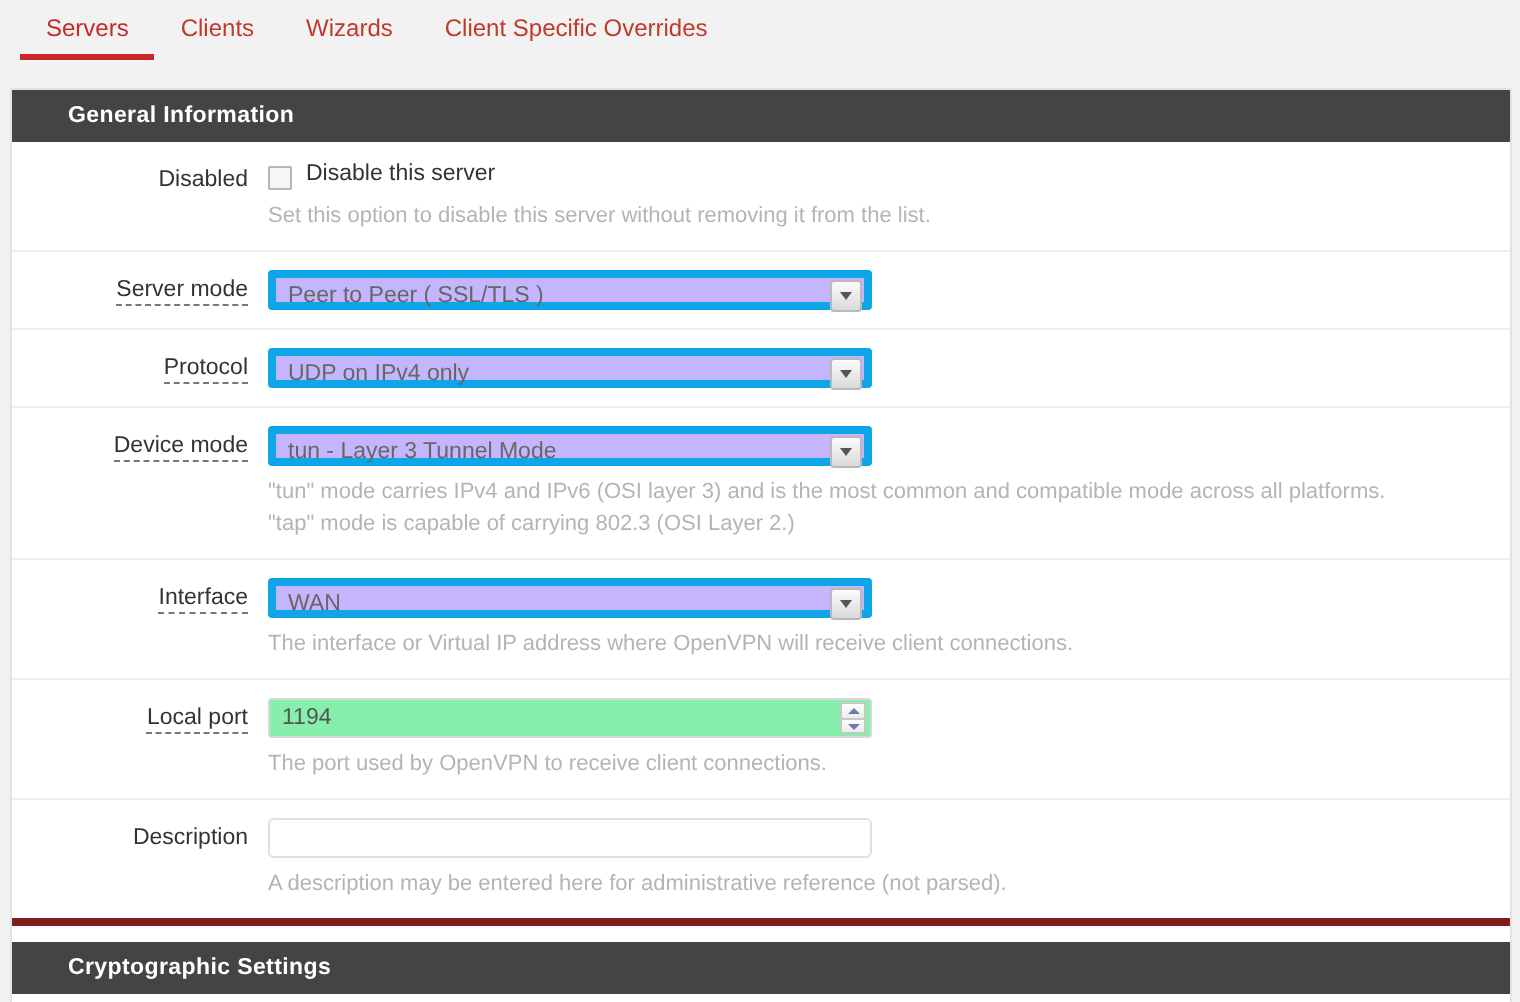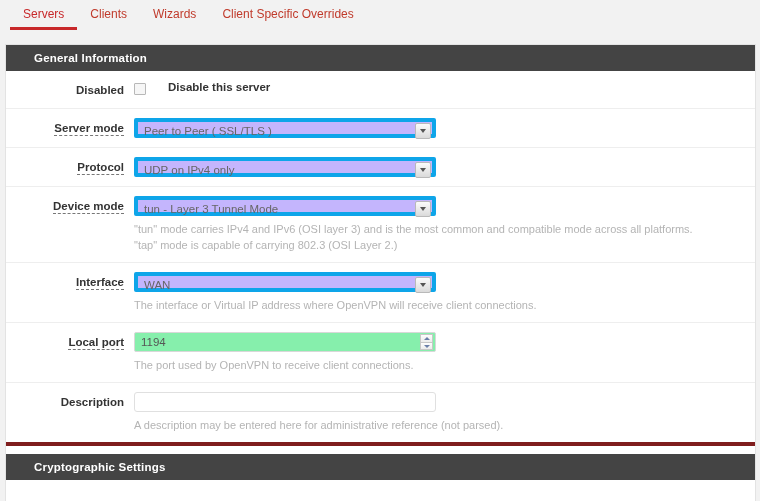--- a/index.html
+++ b/index.html
@@ -66,21 +66,21 @@
     padding: 9px 0 9px 0;
     min-height: 30px;
   }
   .row:last-child { border-bottom: 4px solid #7f1d1d; }
   .lbl {
     width: 128px;
     flex: 0 0 128px;
     text-align: right;
     padding-right: 10px;
     font-size: 11.5px;
-    font-weight: bold;
+    font-weight: normal;
     color: #333;
     line-height: 18px;
     padding-top: 1px;
   }
   .lbl .help {
     border-bottom: 1px dashed #777;
     cursor: help;
     padding-bottom: 1px;
   }
   .ctrl { flex: 1 1 auto; padding-right: 10px; min-width: 0; }
@@ -191,23 +191,22 @@
     line-height: 18px;
     padding-left: 6px;
     overflow: hidden;
     white-space: nowrap;
   }
 
   
   .cbline {
     display: flex;
     align-items: flex-end;
-    gap: 22px;
+    gap: 7px;
     line-height: 15px;
-    font-weight: bold;
   }
   .cb {
     width: 12px; height: 12px;
     flex: 0 0 12px;
     border: 1px solid #b8b8b8;
     background: #f6f6f6;
     border-radius: 1px;
     position: relative;
     margin-top: 1px;
   }
@@ -244,20 +243,21 @@
 
       <div class="row">
         <div class="lbl">
           <span>Disabled</span>
         </div>
         <div class="ctrl">
           <div class="cbline">
             <span class="cb"></span>
             <span class="cblabel">Disable this server</span>
           </div>
+          <div class="helptext">Set this option to disable this server without removing it from the list.</div>
         </div>
       </div>
 
       <div class="row">
         <div class="lbl">
           <span class="help">Server mode</span>
         </div>
         <div class="ctrl">
           <div class="sel">
             <div class="sel-val">Peer to Peer ( SSL/TLS )</div>

